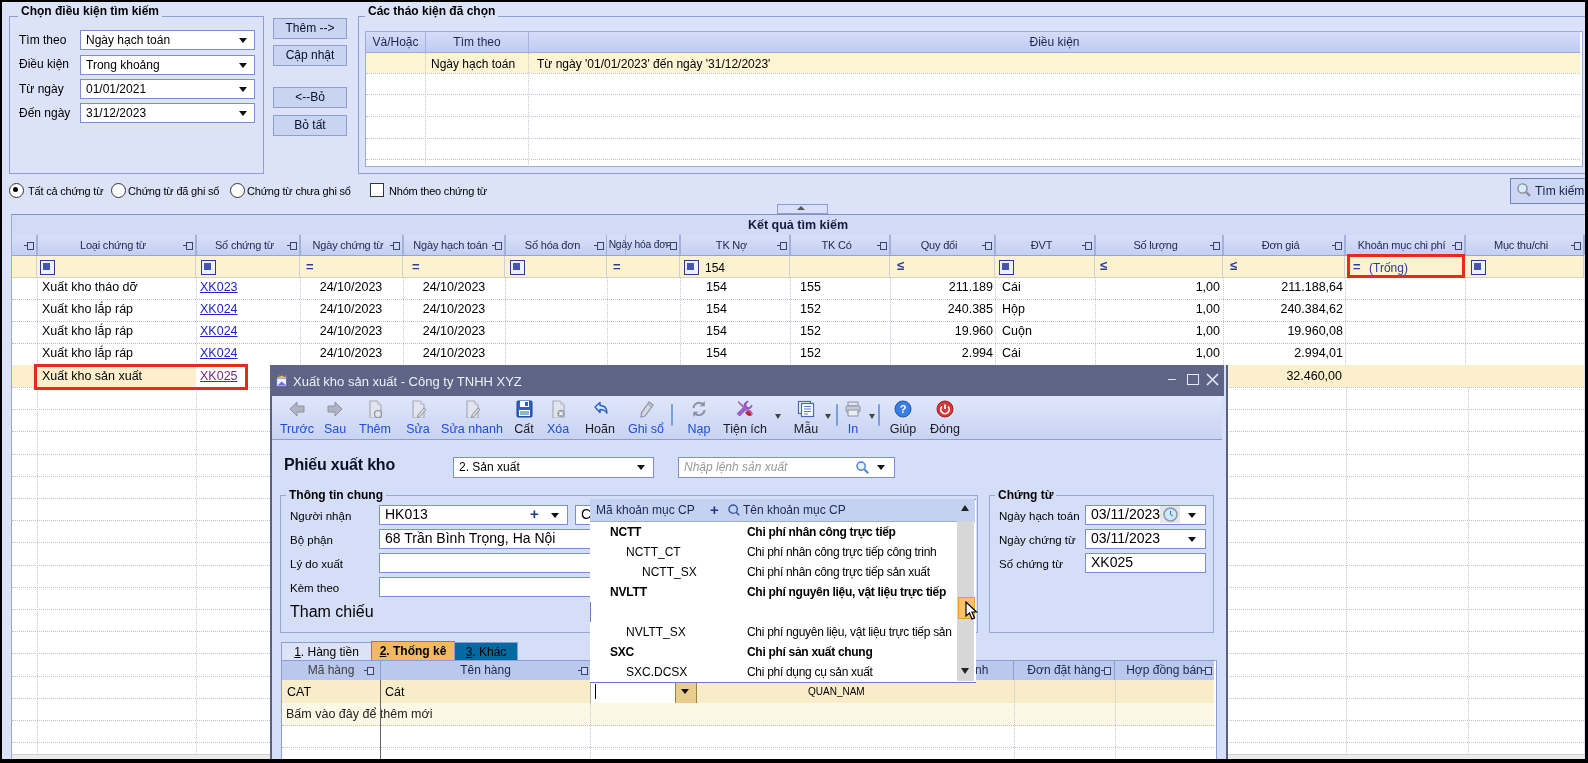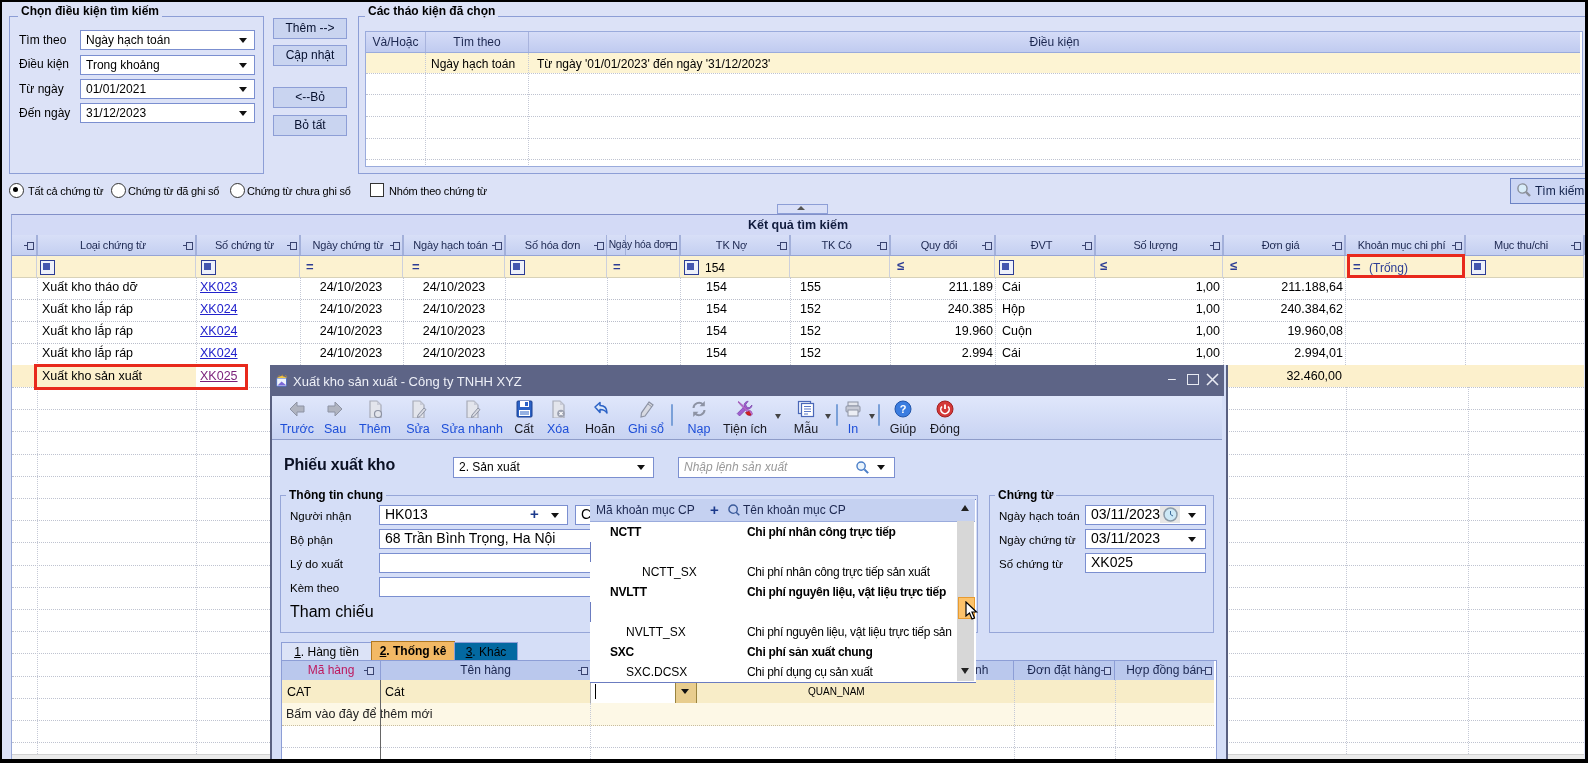--- a/index.html
+++ b/index.html
@@ -473,21 +473,21 @@
     </svg>
 <div class="tri" style="left:1188px;top:513px"></div>
 <div class="dfield" style="left:1085px;top:529px;width:114px;height:18px">03/11/2023</div>
 <div class="tri" style="left:1188px;top:537px"></div>
 <div class="dfield" style="left:1085px;top:553px;width:114px;height:18px">XK025</div>
 <div class="ab" style="left:281px;top:642px;width:89px;height:18px;background:#dce3f7;border:1px solid #8d9ed6;border-bottom:none;text-align:center;font-size:12px;line-height:18px"><u>1</u>. Hàng tiền</div>
 <div class="ab" style="left:371px;top:641px;width:82px;height:19px;background:#f2b965;border:1px solid #b07820;border-bottom:none;text-align:center;font-size:12px;font-weight:bold;line-height:19px"><u>2</u>. Thống kê</div>
 <div class="ab" style="left:454px;top:642px;width:62px;height:18px;background:#0369a1;border:1px solid #8d9ed6;border-bottom:none;text-align:center;font-size:12px;line-height:18px"><u>3</u>. Khác</div>
 <div class="ab" style="left:281px;top:660px;width:934px;height:103px;background:#fff;border:1px solid #8d9ed6;border-bottom:none"></div>
 <div class="ab" style="left:282px;top:661px;width:932px;height:19px;background:#bac8ed"></div>
-<div class="ab" style="left:282px;top:661px;width:98px;height:34px;border-right:1px solid #8d9ed6;text-align:center;font-size:12px;line-height:19px;color:#be185d">Mã hàng</div>
+<div class="ab" style="left:282px;top:661px;width:98px;height:34px;border-right:1px solid #8d9ed6;text-align:center;font-size:12px;line-height:19px;color:#404040">Mã hàng</div>
 <div class="ab" style="left:381px;top:661px;width:209px;height:19px;text-align:center;font-size:12px;line-height:19px;color:#1c2750">Tên hàng</div>
 <div class="pin" style="left:364px;top:666px">
       <i></i>
       <b></b>
     </div>
 <div class="pin" style="left:578px;top:666px">
       <i></i>
       <b></b>
     </div>
 <div class="ab" style="left:975px;top:661px;width:38px;height:19px;border-right:1px solid #8d9ed6;font-size:12px;line-height:19px;color:#1c2750">nh</div>
@@ -522,20 +522,24 @@
 <div class="ab" style="left:710px;top:501px;font-size:15px;font-weight:bold;color:#1c3a8c">+</div>
 <svg class="ab" style="left:727px;top:503px" width="14" height="14" viewBox="0 0 16 16">
       <circle cx="7" cy="7" r="4.8" fill="none" stroke="#3a5a9a" stroke-width="1.6"></circle>
       <line x1="10.5" y1="10.5" x2="14" y2="14" stroke="#3a5a9a" stroke-width="1.8"></line>
     </svg>
 <div class="lbl" style="left:743px;top:503px;color:#1c2750">Tên khoản mục CP</div>
 <div class="popr" style="top:522px">
       <span class="ab popb" style="left:20px">NCTT</span>
       <span class="ab popb" style="left:157px;letter-spacing:-0.3px">Chi phí nhân công trực tiếp</span>
     </div>
+<div class="popr" style="top:542px">
+      <span class="ab" style="left:36px">NCTT_CT</span>
+      <span class="ab" style="left:157px;letter-spacing:-0.3px">Chi phí nhân công trực tiếp công trinh</span>
+    </div>
 <div class="popr" style="top:562px">
       <span class="ab" style="left:52px">NCTT_SX</span>
       <span class="ab" style="left:157px;letter-spacing:-0.3px">Chi phí nhân công trực tiếp sản xuất</span>
     </div>
 <div class="popr" style="top:582px">
       <span class="ab popb" style="left:20px">NVLTT</span>
       <span class="ab popb" style="left:157px;letter-spacing:-0.3px">Chi phí nguyên liệu, vật liệu trực tiếp</span>
     </div>
 <div class="popr" style="top:642px">
       <span class="ab popb" style="left:20px">SXC</span>

